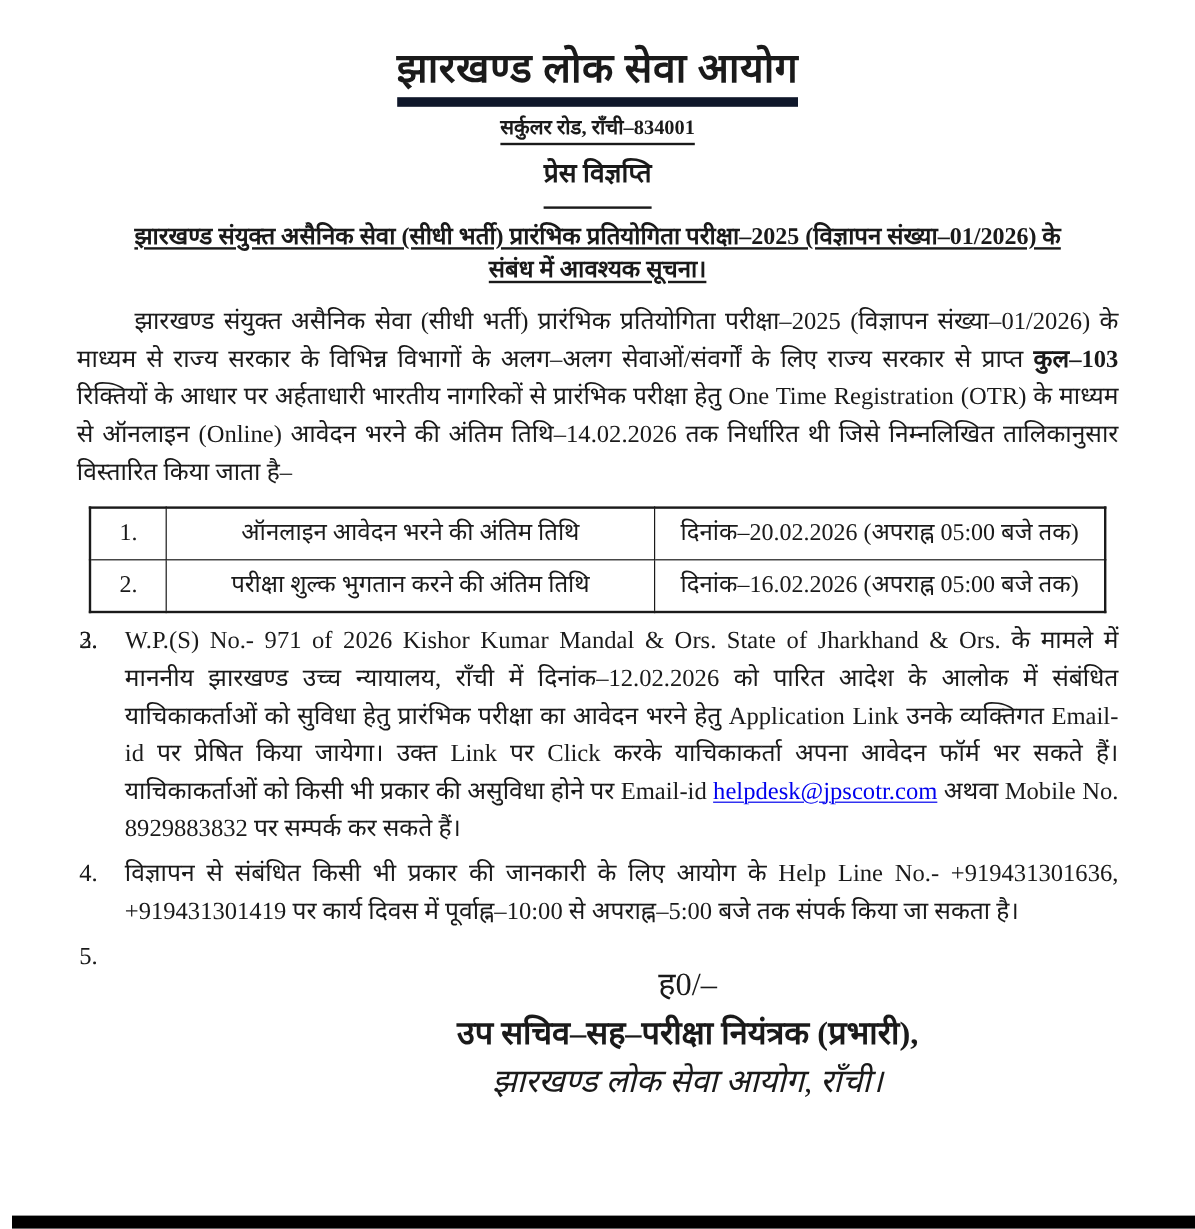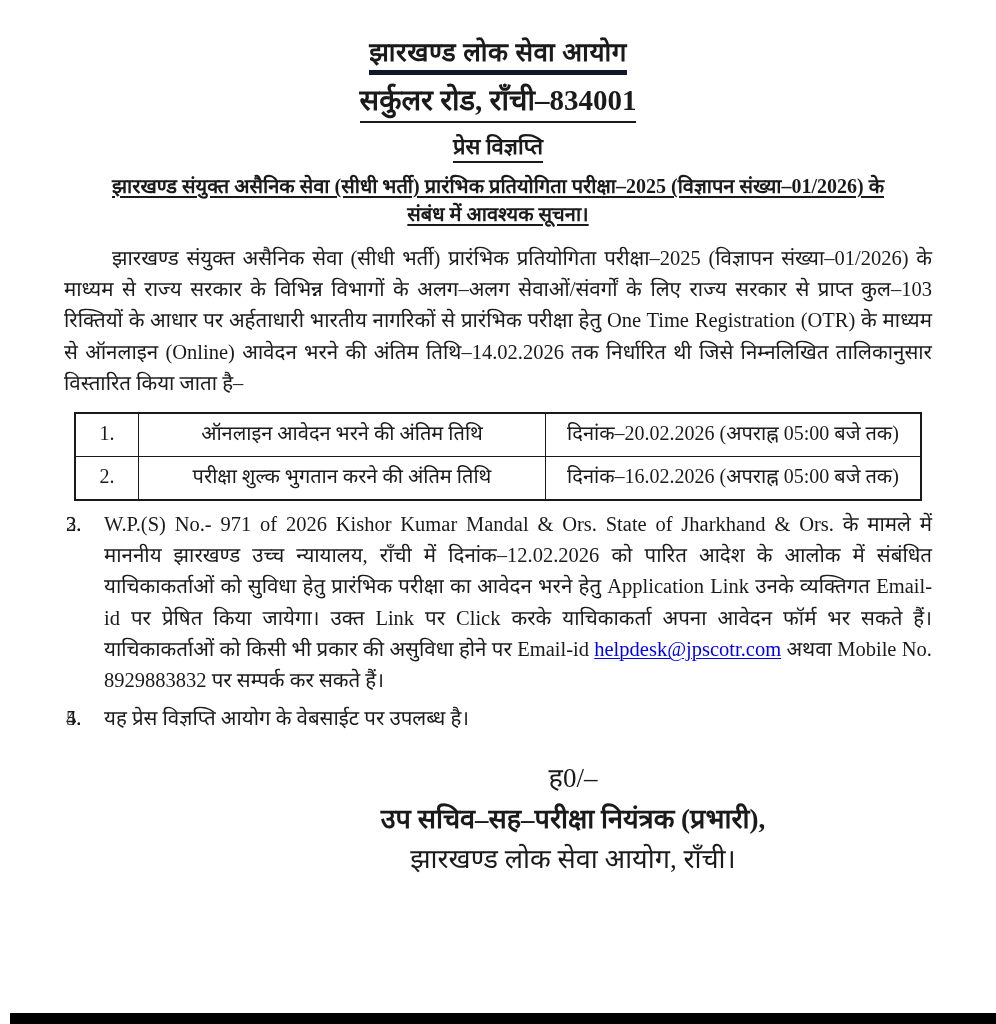--- a/index.html
+++ b/index.html
@@ -27,43 +27,43 @@
     box-sizing: border-box;
     padding: 0;
   }
 
   
   .header-block {
     text-align: center;
     margin-top: 36px;
   }
   .org-title {
-    font-size: 26px;
+    font-size: 34px;
     font-weight: 700;
     letter-spacing: .5px;
     line-height: 1.28;
     display: inline-block;
-    border-bottom: 5px solid #0f172a;
+    border-bottom: 8px solid #0f172a;
     padding-bottom: 1px;
   }
   .org-address {
-    font-size: 29px;
+    font-size: 17px;
     font-weight: 700;
     line-height: 1.3;
     display: inline-block;
     border-bottom: 2px solid #1a1a1a;
     padding-bottom: 1px;
     margin-top: 7px;
   }
   .press-label {
     font-size: 22px;
     font-weight: 700;
     display: inline-block;
     border-bottom: 2px solid #1a1a1a;
-    padding-bottom: 1px;
+    padding-bottom: 14px;
     margin-top: 7px;
   }
   .subject-line {
     margin: 9px auto 0 auto;
     width: 812px;
     font-size: 20px;
     font-weight: 700;
     line-height: 1.42;
     text-align: center;
     text-decoration: underline;
@@ -107,21 +107,21 @@
     left: 2px;
     top: 0;
     width: 32px;
     text-align: left;
     font-size: 20.5px;
   }
   .numlist li.no-justify {
     text-align: left;
   }
 
-  .bold { font-weight: 400; }
+  .bold { font-weight: 700; }
   .ulink {
     text-underline-offset: 2px;
     text-decoration-thickness: 1.4px;
   }
 
   
   table.dates {
     border-collapse: collapse;
     width: 848px;
     margin: 12px auto 8px auto;
@@ -150,21 +150,21 @@
     font-size: 27px;
     line-height: 1.5;
   }
   .sign-inner {
     display: inline-block;
     text-align: center;
     margin-left: 150px;
   }
   .sig-mark { display:block; }
   .sig-role { display:block;font-weight:bold; }
-  .sig-org  { display:block; }
+  .sig-org  { display:block;font-style:italic; }
 
   
   .bottom-strip {
     position: absolute;
     left: 10px;
     top: 1013px;
     width: 986px;
     height: 11px;
     background: #000000;
   }
@@ -210,25 +210,25 @@
 
       <li>
         <span class="num">2.</span>
       </li>
 
       <li>
         <span class="num">3.</span><span>W.P.(S) No.- 971 of 2026 Kishor Kumar Mandal &amp; Ors. State of Jharkhand &amp; Ors. के मामले में माननीय झारखण्ड उच्च न्यायालय, राँची में दिनांक–12.02.2026 को पारित आदेश के आलोक में संबंधित याचिकाकर्ताओं को सुविधा हेतु प्रारंभिक परीक्षा का आवेदन भरने हेतु Application Link उनके व्यक्तिगत Email-id पर प्रेषित किया जायेगा। उक्त Link पर Click करके याचिकाकर्ता अपना आवेदन फॉर्म भर सकते हैं। याचिकाकर्ताओं को किसी भी प्रकार की असुविधा होने पर Email-id </span><a class="ulink" href="#">helpdesk@jpscotr.com</a><span> अथवा Mobile No. 8929883832 पर सम्पर्क कर सकते हैं।</span>
       </li>
 
       <li>
-        <span class="num">4.</span>
+        <span class="num">4.</span><span>विज्ञापन से संबंधित किसी भी प्रकार की जानकारी के लिए आयोग के Help Line No.- +919431301636, +919431301419 पर कार्य दिवस में पूर्वाह्न–10:00 से अपराह्न–5:00 बजे तक संपर्क किया जा सकता है।</span>
       </li>
 
       <li class="no-justify">
-        <span class="num">5.</span><span>यह प्रेस विज्ञप्ति आयोग के वेबसाईट पर उपलब्ध है।</span>
+        <span class="num">5.</span>
       </li>
 
     </ul>
 
     <div class="sign-block">
       <span class="sign-inner">
         <span class="sig-mark">ह0/–</span>
         <span class="sig-role">उप सचिव–सह–परीक्षा नियंत्रक (प्रभारी),</span>
         <span class="sig-org">झारखण्ड लोक सेवा आयोग, राँची।</span>
       </span>

